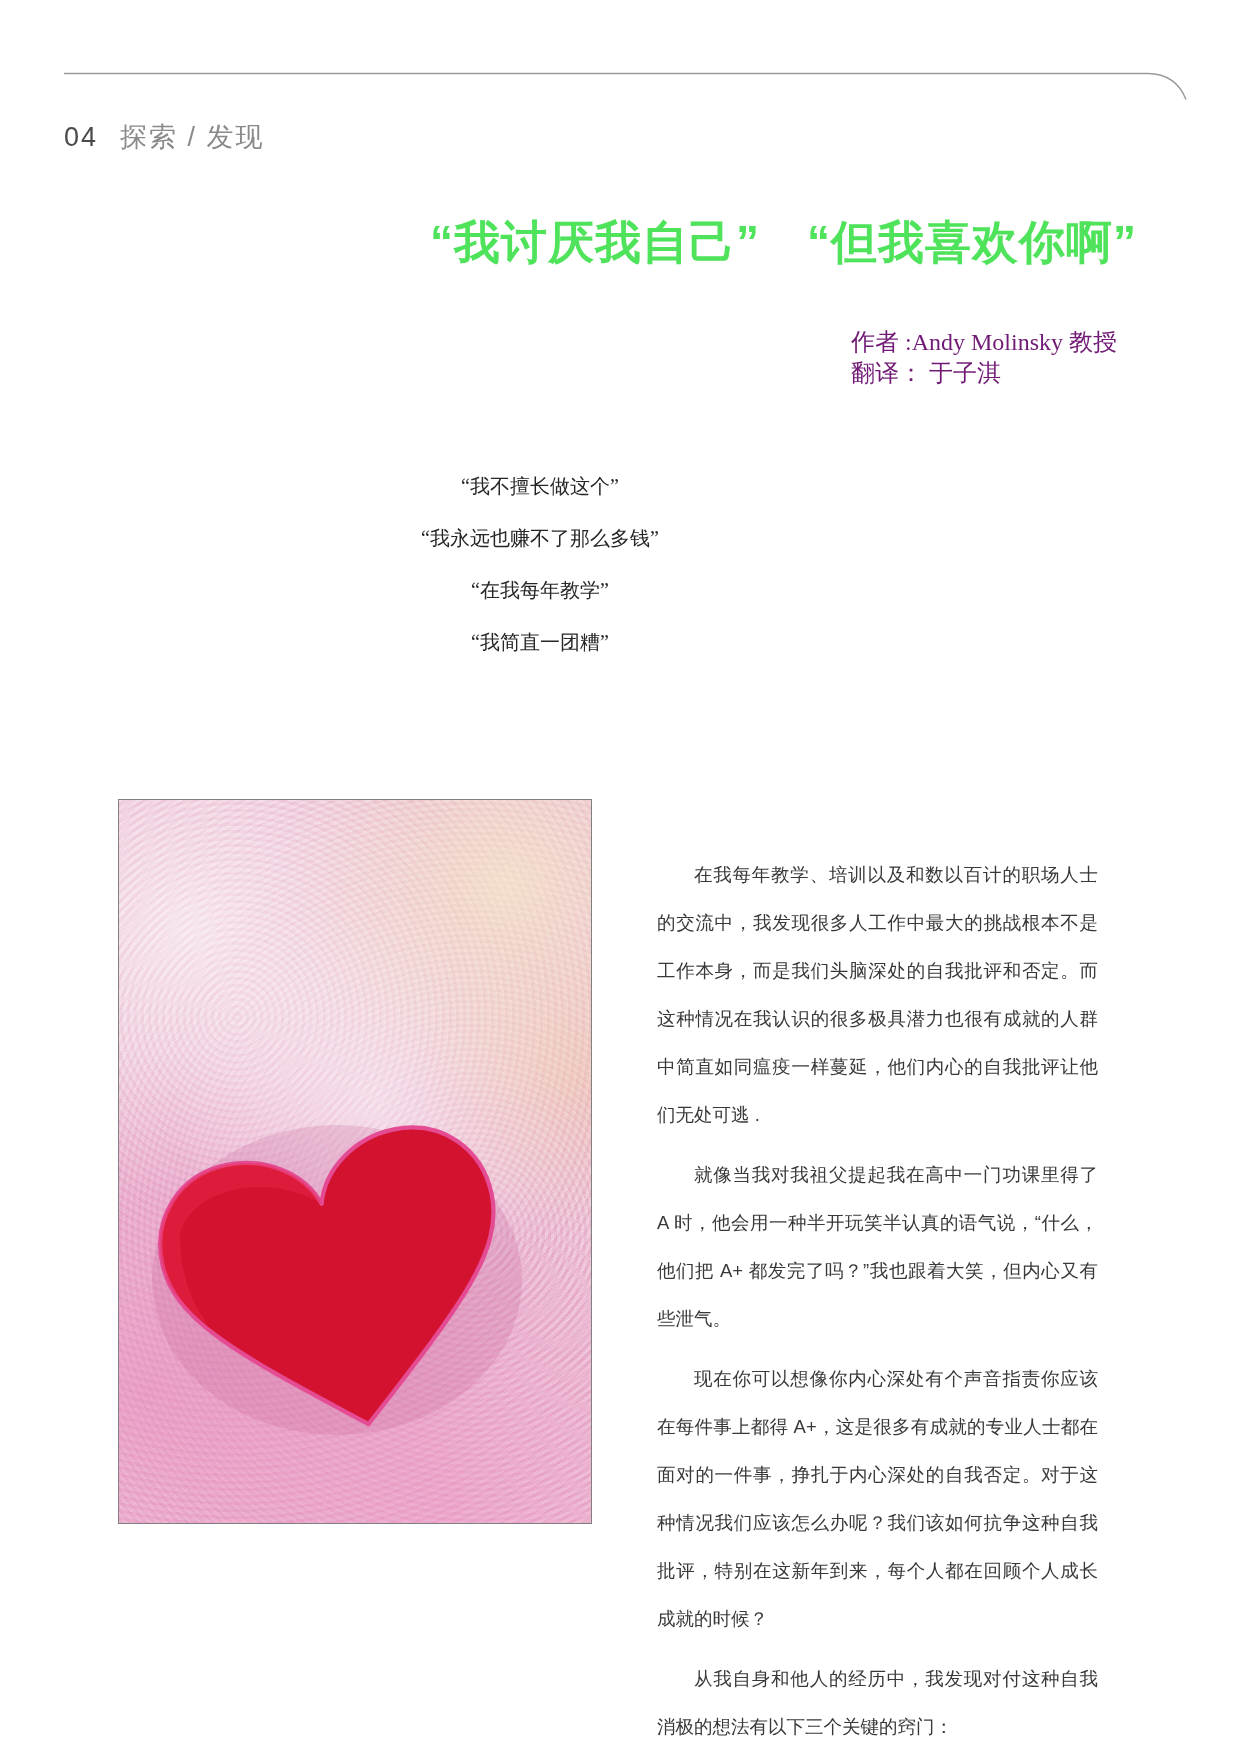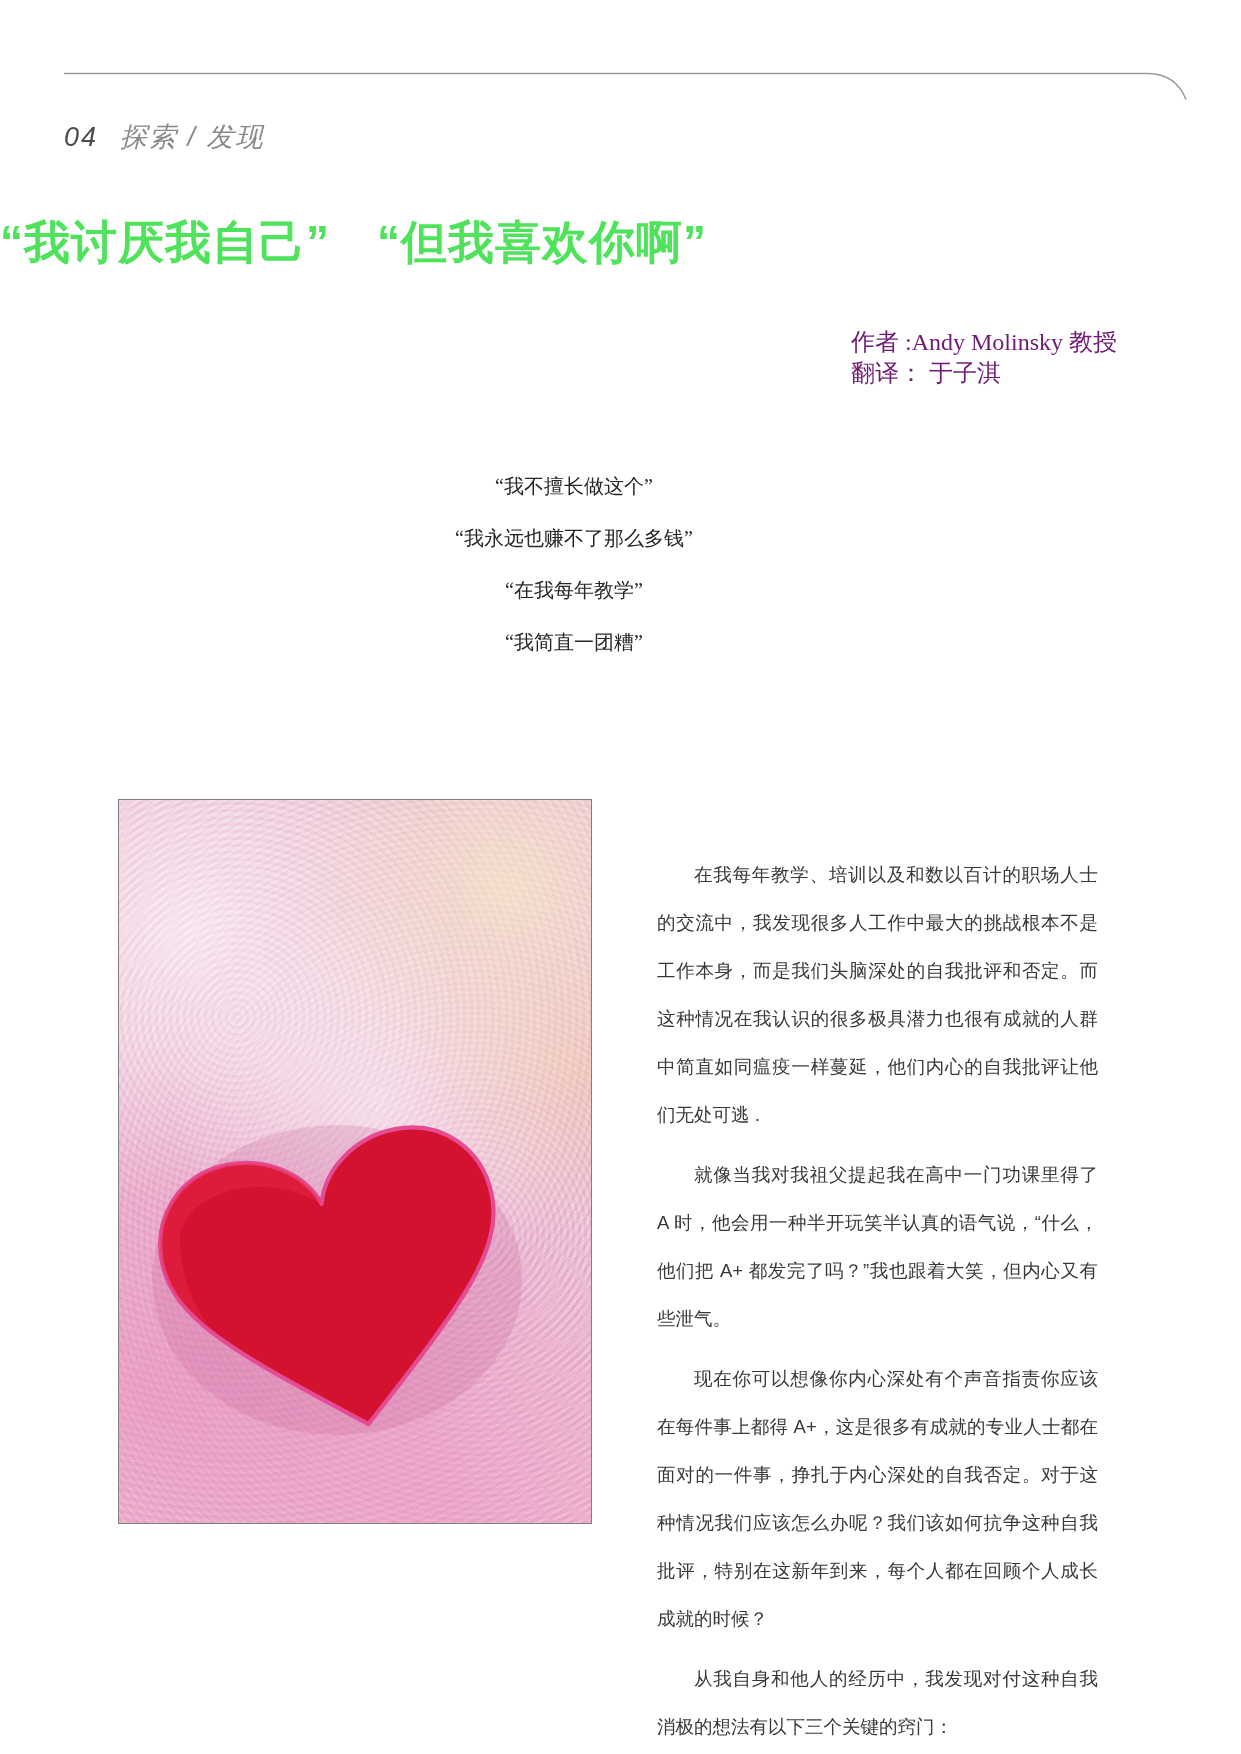--- a/index.html
+++ b/index.html
@@ -8,47 +8,47 @@
     width:1241px;height:1754px;
     background:#ffffff;
     overflow:hidden;
     font-family:"Liberation Sans","DejaVu Sans",sans-serif;
   }
   
   .header-rule{position:absolute;left:0;top:72px;width:1241px;height:36px;}
   .header{
     position:absolute;left:64px;top:82px;
     font-size:27px;letter-spacing:2px;
-    display:flex;align-items:baseline;gap:22px;font-style:italic;
+    display:flex;align-items:baseline;gap:22px;
   }
   .page-number{color:#4a4a4a;}
   .section-title{color:#8a8a8a;margin-top:37px;}
   
   .article-title{
     position:absolute;left:0;top:214px;width:1241px;
     box-sizing:border-box;padding-right:104px;
-    text-align:left;
+    text-align:right;
     font-size:46px;font-weight:bold;
     color:#4fe35b;
     letter-spacing:1px;
     line-height:56px;
     white-space:nowrap;
   }
   
   .byline{
     position:absolute;left:851px;top:327px;
     font-family:"Liberation Serif","DejaVu Serif",serif;
     font-size:24px;line-height:31px;color:#701a75;
   }
   
   .quotes{
-    position:absolute;left:0;top:460px;width:1068px;
+    position:absolute;left:6px;top:460px;width:1068px;
     text-align:center;
     font-family:"Liberation Serif","DejaVu Serif",serif;
-    font-size:20px;line-height:52px;color:#262626;padding-left:40px;
+    font-size:20px;line-height:52px;color:#262626;
   }
   
   .photo{
     position:absolute;left:118px;top:799px;width:472px;height:723px;
     border:1px solid #808080;
     background-color:#f0c3d8;
     background-image:
       radial-gradient(circle at 82% 12%, rgba(246,233,200,0.75) 0%, rgba(246,233,200,0) 30%),
       radial-gradient(circle at 96% 38%, rgba(242,208,166,0.45) 0%, rgba(242,208,166,0) 24%),
       radial-gradient(circle at 15% 18%, rgba(255,255,255,0.60) 0%, rgba(255,255,255,0) 38%),

